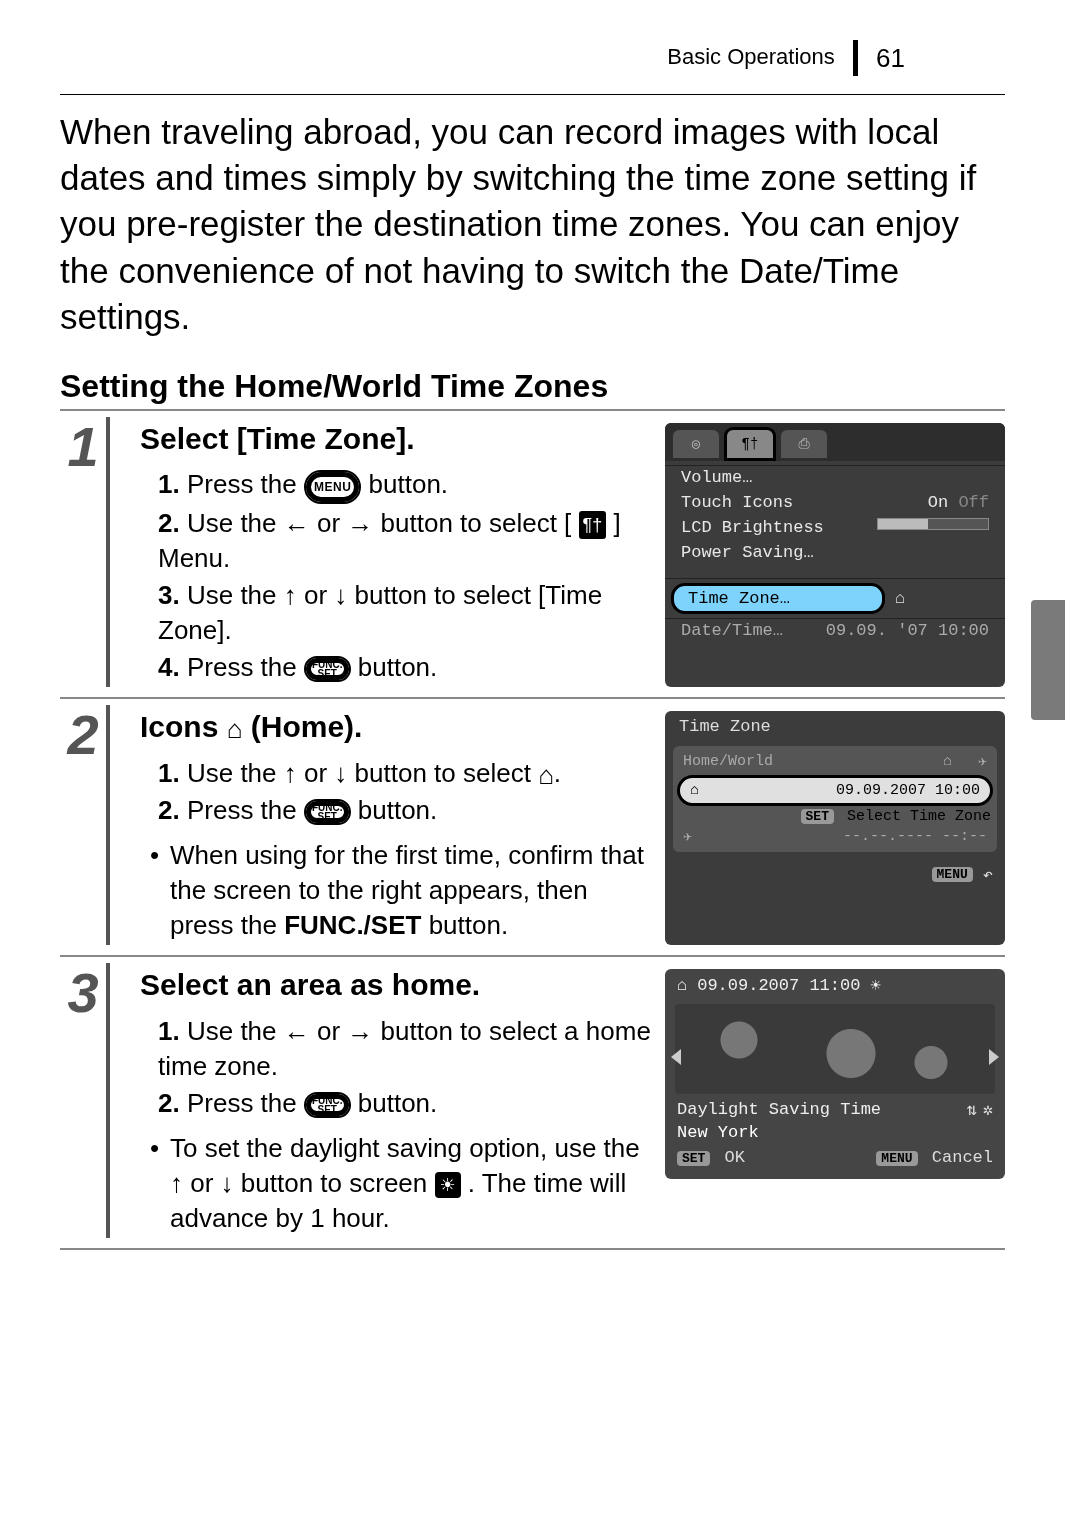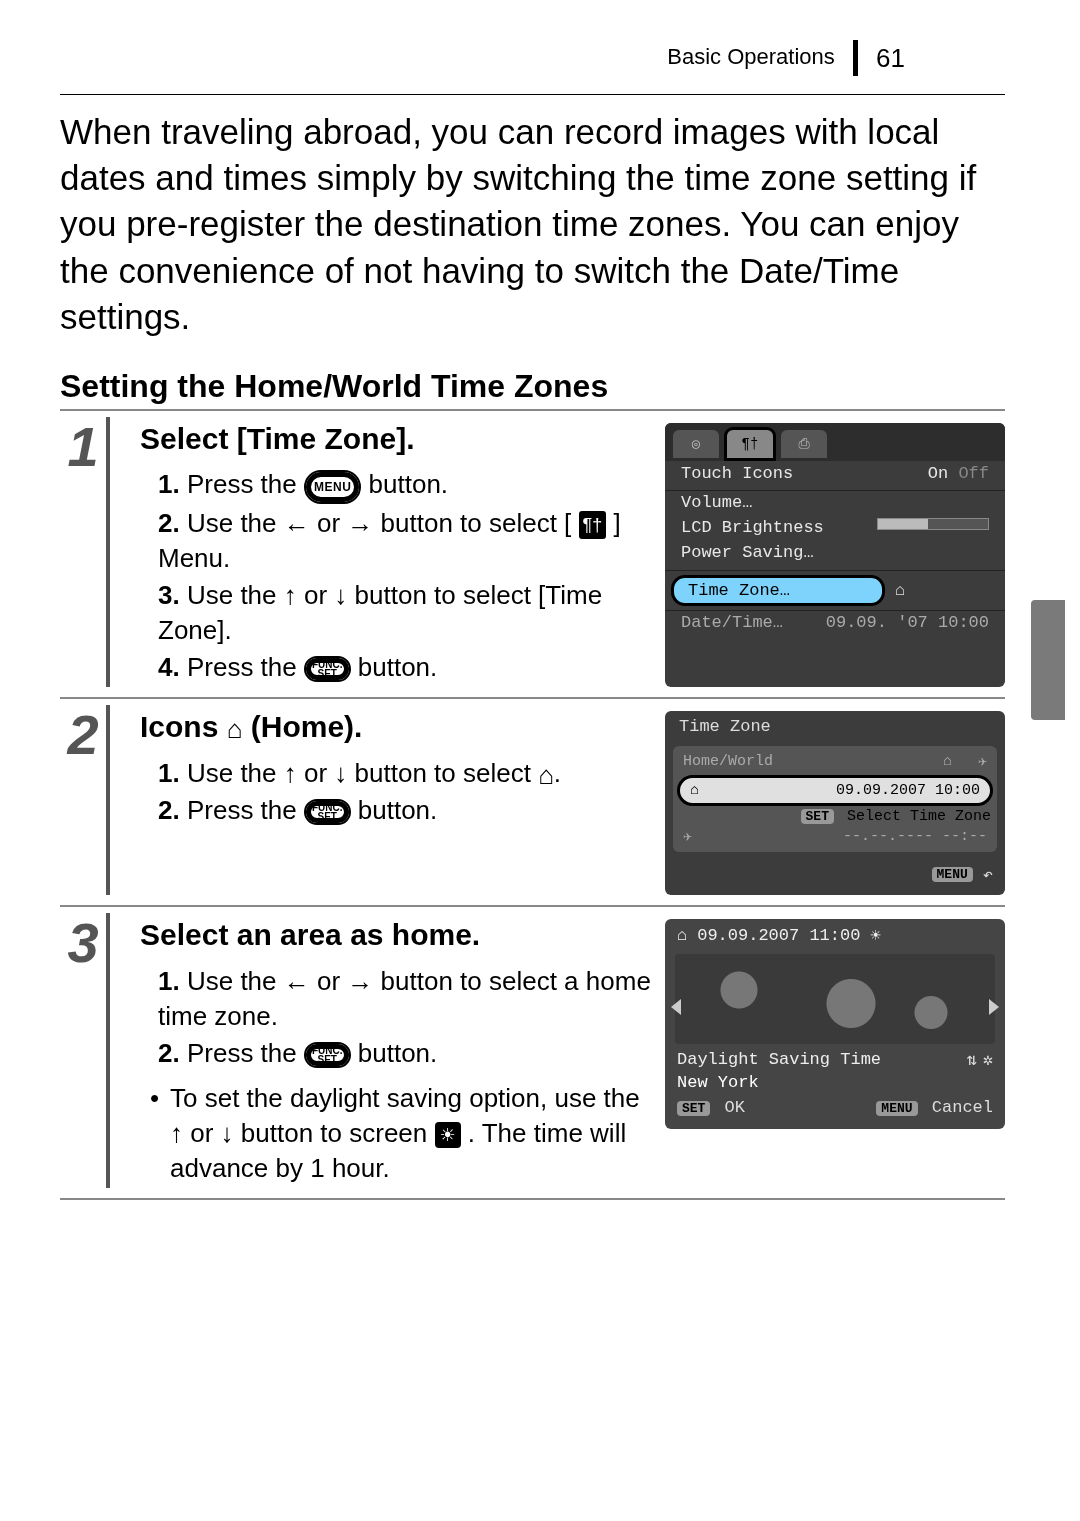--- a/index.html
+++ b/index.html
@@ -256,21 +256,21 @@
   .muted { color: #888; }
   .brightness-bar {
     display: inline-block;
     width: 110px;
     height: 10px;
     background: linear-gradient(to right, #bbb 0 45%, #555 45% 100%);
     border: 1px solid #888;
     vertical-align: middle;
   }
   .scr1 .cut-top { border-top: 1.5px solid #222; margin-top: 4px; padding-top: 2px;}
-  .scr1 .cut-bot { border-bottom: 1.5px solid #222; margin-bottom: 4px; padding-bottom: 8px;}
+  .scr1 .cut-bot { border-bottom: 1.5px solid #222; margin-bottom: 4px; padding-bottom: 16px;}
 
   
   .scr2 .title {
     padding: 6px 14px;
     color: #ddd;
   }
   .scr2 .list {
     background: #555;
     margin: 4px 8px;
     border-radius: 6px;
@@ -453,30 +453,30 @@
           </li>
         </ul>
       </div>
 
       <div class="screen scr1">
         <div class="tab-bar">
           <div class="tab">◎</div>
           <div class="tab active">¶†</div>
           <div class="tab">⎙</div>
         </div>
+        <div class="menu-row cut-top">
+          <span>Volume…</span>
+            <span></span>
+        </div>
         <div class="menu-row">
           <span>Touch Icons</span>
           <span>
             <span>On</span>
             <span class="muted">Off</span>
           </span>
-        </div>
-        <div class="menu-row cut-top">
-          <span>Volume…</span>
-            <span></span>
         </div>
         <div class="menu-row">
           <span>LCD Brightness</span>
           <span class="brightness-bar"></span>
         </div>
         <div class="menu-row cut-bot">
           <span>Power Saving…</span>
             <span></span>
         </div>
         <div class="hl-row">
@@ -515,20 +515,27 @@
             <span> button to select </span>
             <span class="home-icon-blk">⌂</span>.
           </li>
           <li>
             <span class="sub-num">2.</span>
             <span>Press the </span>
             <span class="btn-oval func">
               <span>FUNC.</span>
               <span>SET</span>
             </span>
+            <span> button.</span>
+          </li>
+        </ul>
+        <ul class="note-list">
+          <li>
+            <span>When using for the first time, confirm that the screen to the right appears, then press the </span>
+            <b>FUNC./SET</b>
             <span> button.</span>
           </li>
         </ul>
       </div>
 
       <div class="screen scr2">
         <div class="title">Time Zone</div>
         <div class="list">
           <div class="row">
             <span>Home/World</span>

